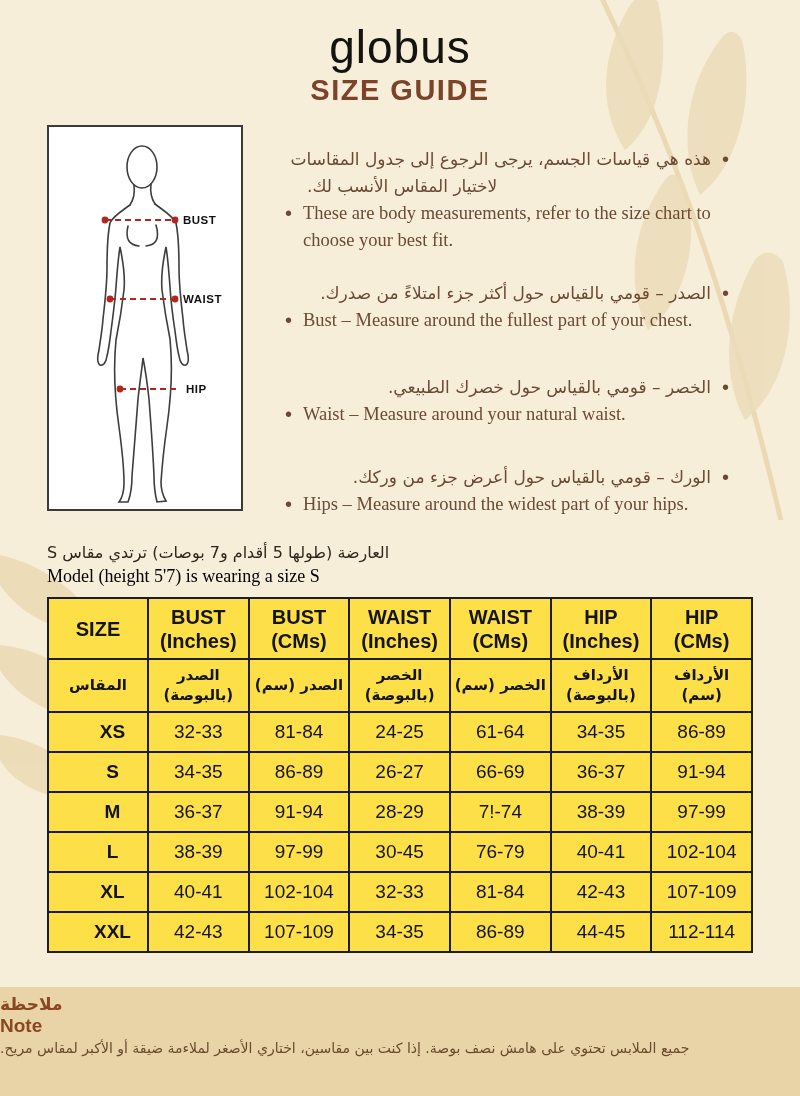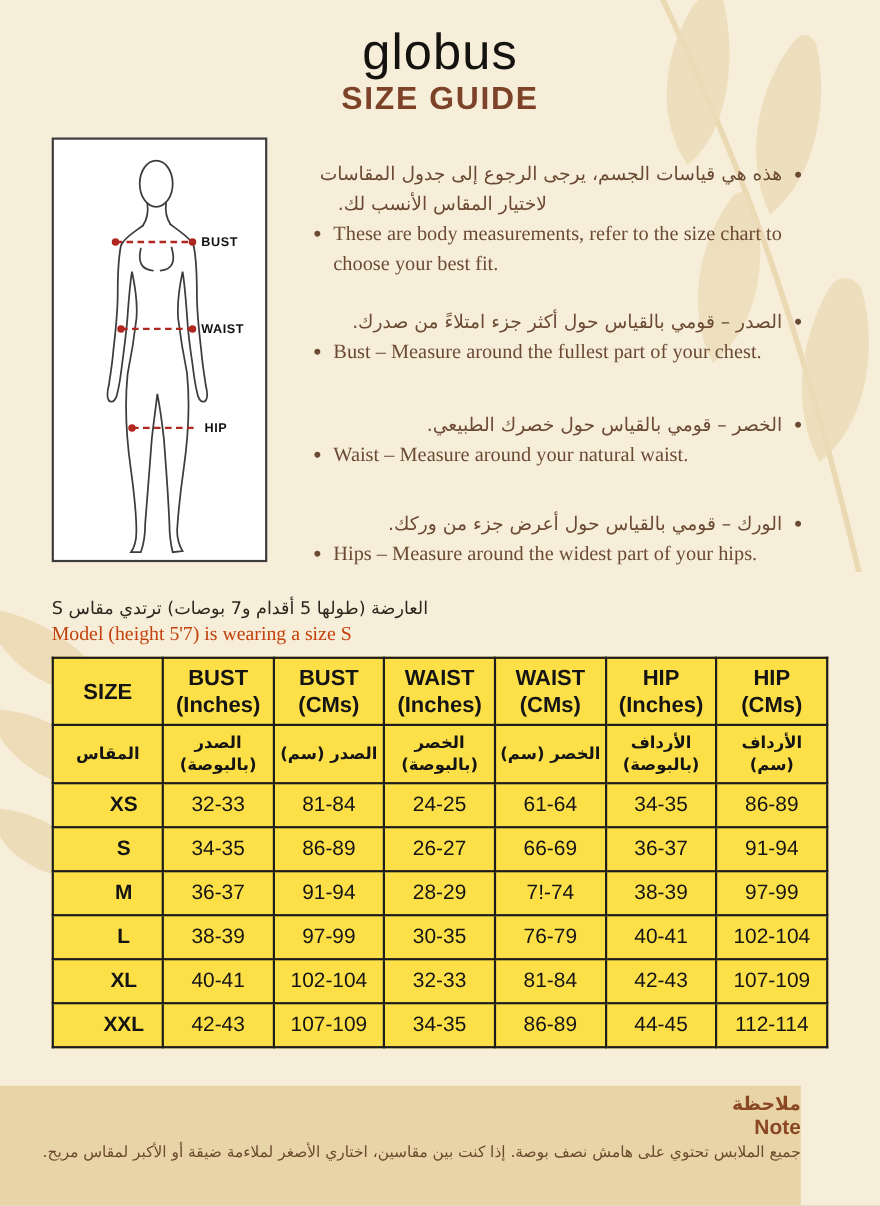--- a/index.html
+++ b/index.html
@@ -56,21 +56,21 @@
   }
 
   
   .model { position:absolute; left:47px; top:531px; width:520px; }
   .model-ar {
     direction:rtl; text-align:left; font-family:"DejaVu Sans",sans-serif;
     font-size:16px; line-height:23px; color:#2e261d;margin-top:10px;
   }
   .model-en {
     font-family:"Liberation Serif","DejaVu Serif",serif;
-    font-size:18px; line-height:24px; color:#c2410c;
+    font-size:18px; line-height:24px; color:#000000;
   }
 
   
   table.size-table {
     position:absolute; left:47px; top:597px; width:706px;
     border-collapse:collapse; background:#fde047; table-layout:fixed;
   }
   .size-table th, .size-table td {
     border:2px solid #1d1d1d; text-align:center; vertical-align:middle;
     padding:0; color:#141414;
@@ -78,22 +78,22 @@
   .size-table .h-en th { height:61px; font-size:20px; font-weight:700; line-height:1.2; }
   .size-table .h-ar th {
     height:53px; font-family:"DejaVu Sans",sans-serif;
     font-size:15px; font-weight:700; line-height:1.3;
   }
   .size-table td { height:40px; font-size:19px; font-weight:400; }
   .size-table td.size-cell { font-weight:700;padding-left:29px; }
 
   
   .note-footer {
-    position:absolute; left:0; top:987px; width:728px; height:109px;
-    background:#e9d4a8; text-align:right;
+    position:absolute; left:0; top:987px; width:800px; height:109px;
+    background:#e9d4a8; text-align:left;
   }
   .note-title-ar {
     margin-top:7px; font-family:"DejaVu Sans",sans-serif;
     font-size:17px; font-weight:700; color:#8a4723;
   }
   .note-title-en { font-size:19px; font-weight:700; color:#8a4723; margin-top:1px; }
   .note-body-ar {
     margin-top:3px; direction:rtl; font-family:"DejaVu Sans",sans-serif;
     font-size:14px; color:#6a492c;
   }
@@ -319,21 +319,21 @@
         <td>91-94</td>
         <td>28-29</td>
         <td>7!-74</td>
         <td>38-39</td>
         <td>97-99</td>
       </tr>
       <tr>
         <td class="size-cell">L</td>
         <td>38-39</td>
         <td>97-99</td>
-        <td>30-35</td>
+        <td>30-45</td>
         <td>76-79</td>
         <td>40-41</td>
         <td>102-104</td>
       </tr>
       <tr>
         <td class="size-cell">XL</td>
         <td>40-41</td>
         <td>102-104</td>
         <td>32-33</td>
         <td>81-84</td>

